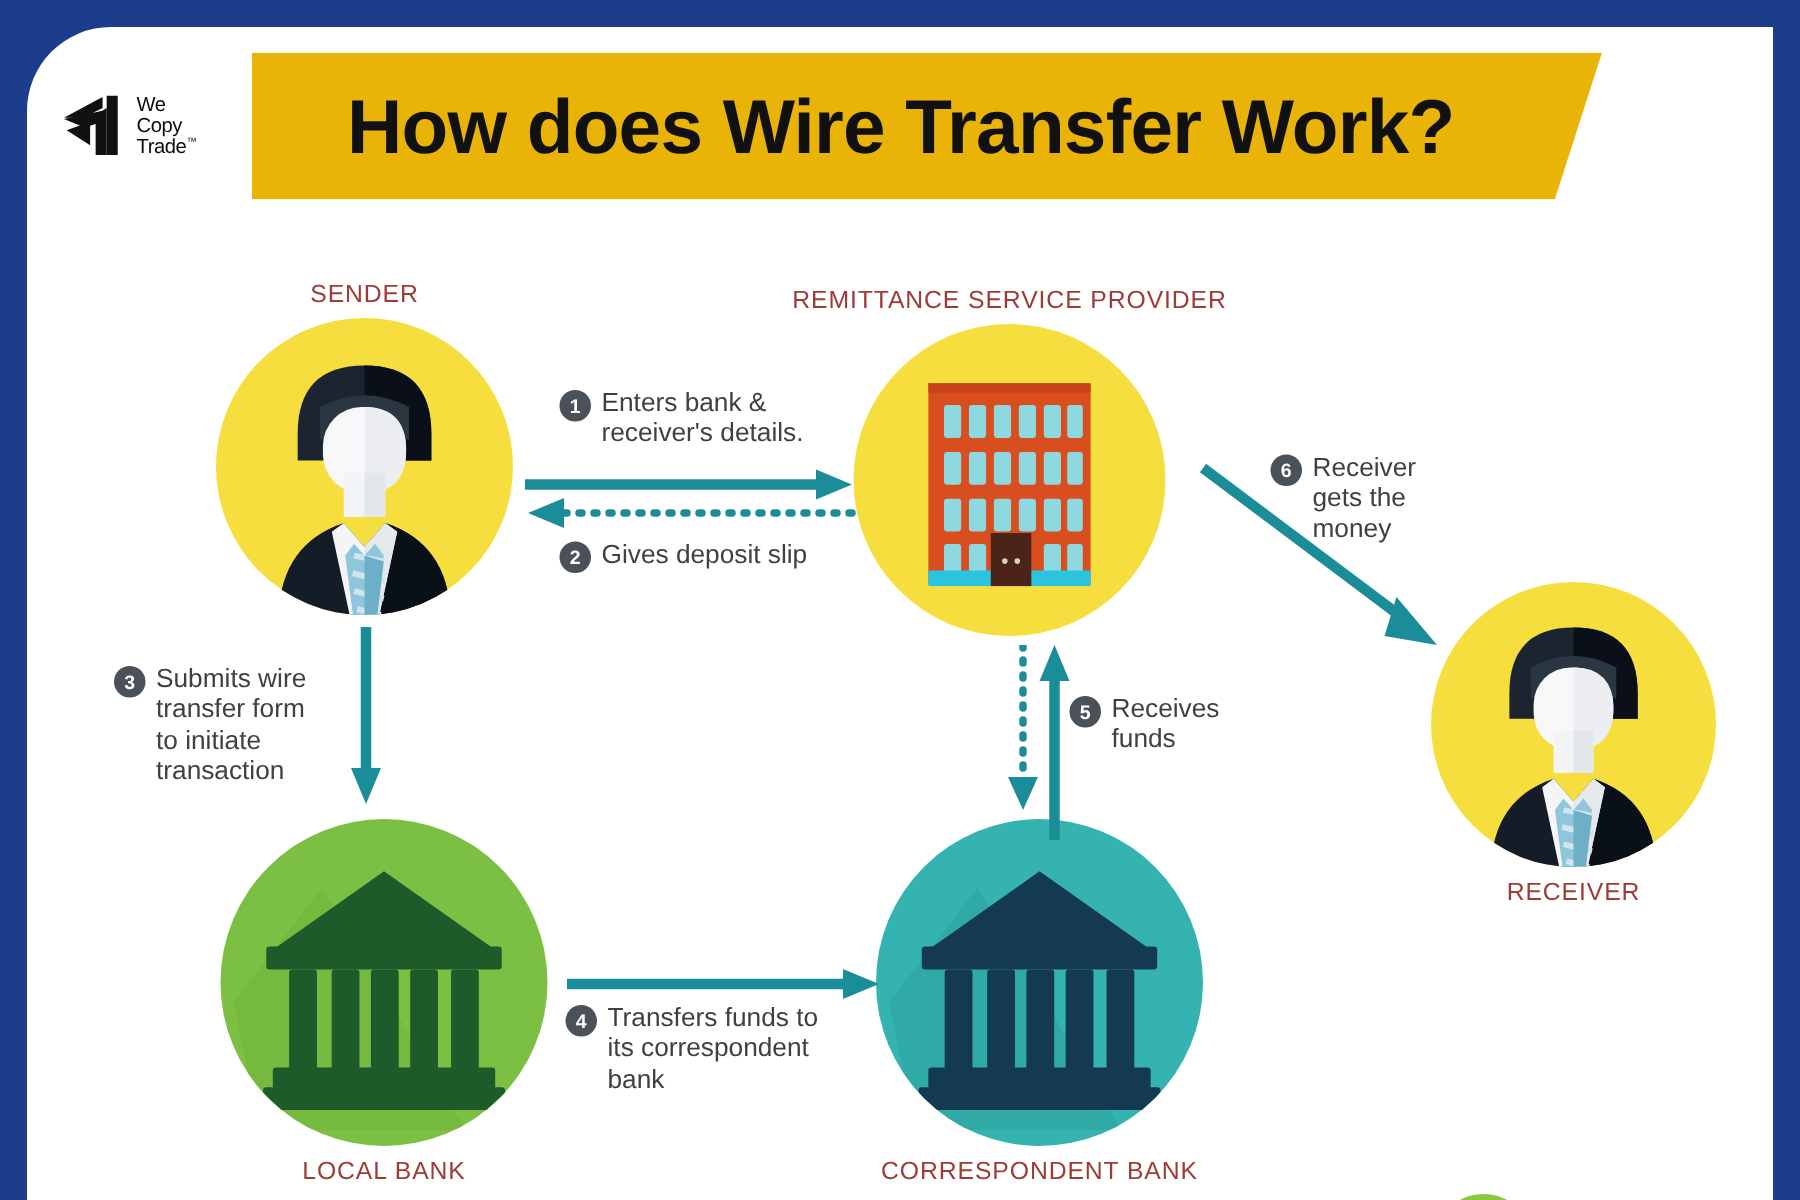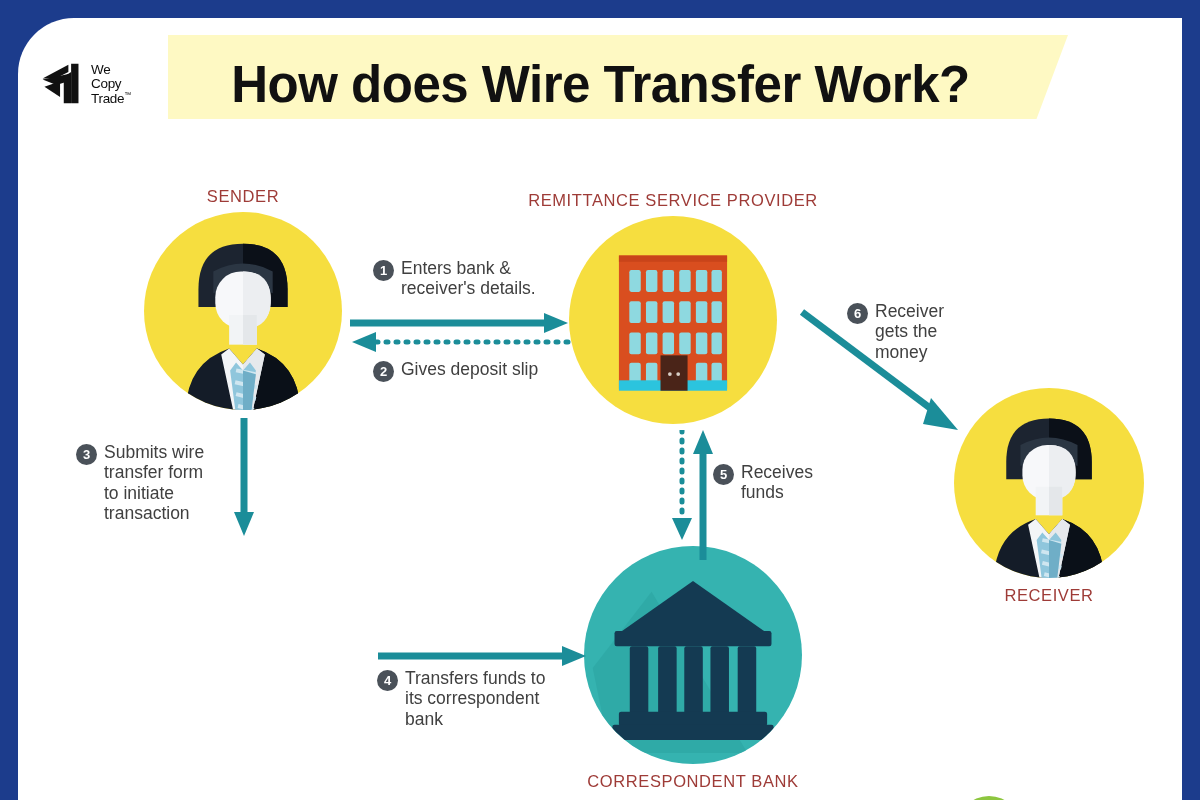--- a/index.html
+++ b/index.html
@@ -16,22 +16,22 @@
   .card {
     position:absolute; left:18px; top:18px;
     width:1164px; height:790px;
     background:#FFFFFF;
     border-top-left-radius:56px;
     overflow:hidden;
   }
   
   .banner {
     position:absolute; left:150px; top:17px;
-    width:900px; height:84px;
-    background:#fef9c3;
+    width:900px; height:98px;
+    background:#eab308;
     clip-path: polygon(0 0, 100% 0, 96.5% 100%, 0 100%);
   }
   .banner-title {
     position:absolute; left:0; top:0; width:865px; height:98px;
     display:flex; align-items:center; justify-content:center;
     font-size:51px; font-weight:bold; color:#111111;
     letter-spacing:-0.5px; white-space:nowrap;
   }
   .logo-wrap {
     position:absolute; left:20px; top:30px;
@@ -192,20 +192,39 @@
           <path d="M100 154 l14-16 l8 6 l-12 56 l-10 0 Z" fill="#E6E9EC"></path>
           <path d="M93 152 l7 8 l7-8 l6 8 l-6 46 l-14 0 l-6-46 Z" fill="#8FC6DC"></path>
           <path d="M93 160 l20 4 M92 172 l22 5 M93 184 l20 5 M95 196 l16 4" stroke="#CFE6F0" stroke-width="4" fill="none"></path>
           <path d="M100 160 l13 4 l-5 42 l-8 0 Z" fill="#6FAEC7"></path>
         </g>
       </svg>
     </div>
     <div class="node-label label-below">RECEIVER</div>
   </div>
 
+  <div class="node" style="left:129px; top:528px;">
+    <div class="circle" style="width:218px; height:218px; background:#7CC043;">
+      <svg viewBox="0 0 200 200" width="218" height="218">
+        <path d="M8 112 L62 42 L150 190 L24 190 Z" fill="#6FB23A" opacity="0.55"></path>
+        <path d="M100 32 L168 80 L32 80 Z" fill="#1E5B2A"></path>
+        <rect x="28" y="78" width="144" height="14" rx="2" fill="#1E5B2A"></rect>
+        <g fill="#1E5B2A">
+          <rect x="42" y="92" width="17" height="62" rx="2"></rect>
+          <rect x="68" y="92" width="17" height="62" rx="2"></rect>
+          <rect x="92" y="92" width="17" height="62" rx="2"></rect>
+          <rect x="116" y="92" width="17" height="62" rx="2"></rect>
+          <rect x="141" y="92" width="17" height="62" rx="2"></rect>
+        </g>
+        <rect x="32" y="152" width="136" height="13" rx="2" fill="#1E5B2A"></rect>
+        <rect x="26" y="164" width="148" height="14" rx="2" fill="#1E5B2A"></rect>
+      </svg>
+    </div>
+    <div class="node-label label-below">LOCAL  BANK</div>
+  </div>
 
   <div class="node" style="left:566px; top:528px;">
     <div class="circle" style="width:218px; height:218px; background:#35B3B0;">
       <svg viewBox="0 0 200 200" width="218" height="218">
         <path d="M8 112 L62 42 L150 190 L24 190 Z" fill="#2CA3A2" opacity="0.6"></path>
         <path d="M100 32 L168 80 L32 80 Z" fill="#143A52"></path>
         <rect x="28" y="78" width="144" height="14" rx="2" fill="#143A52"></rect>
         <g fill="#143A52">
           <rect x="42" y="92" width="17" height="62" rx="2"></rect>
           <rect x="68" y="92" width="17" height="62" rx="2"></rect>

